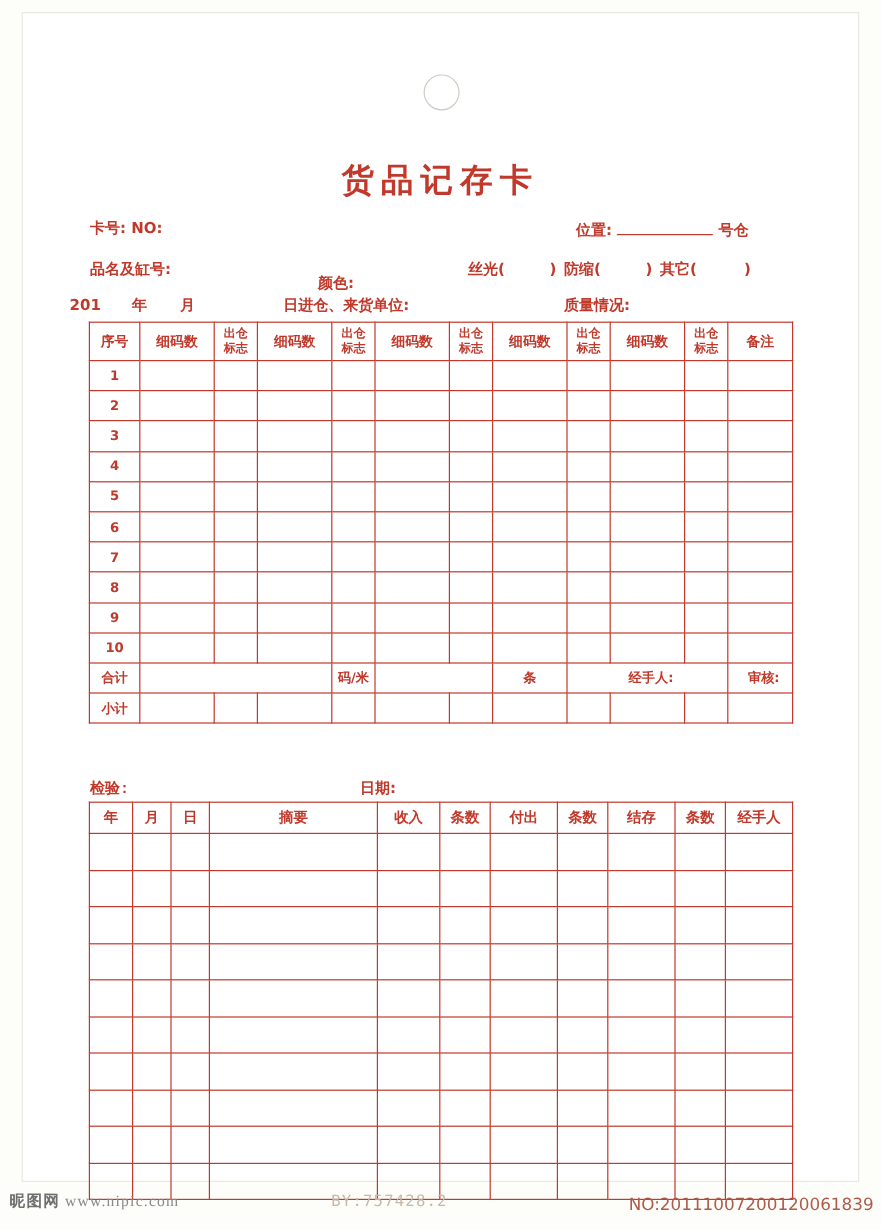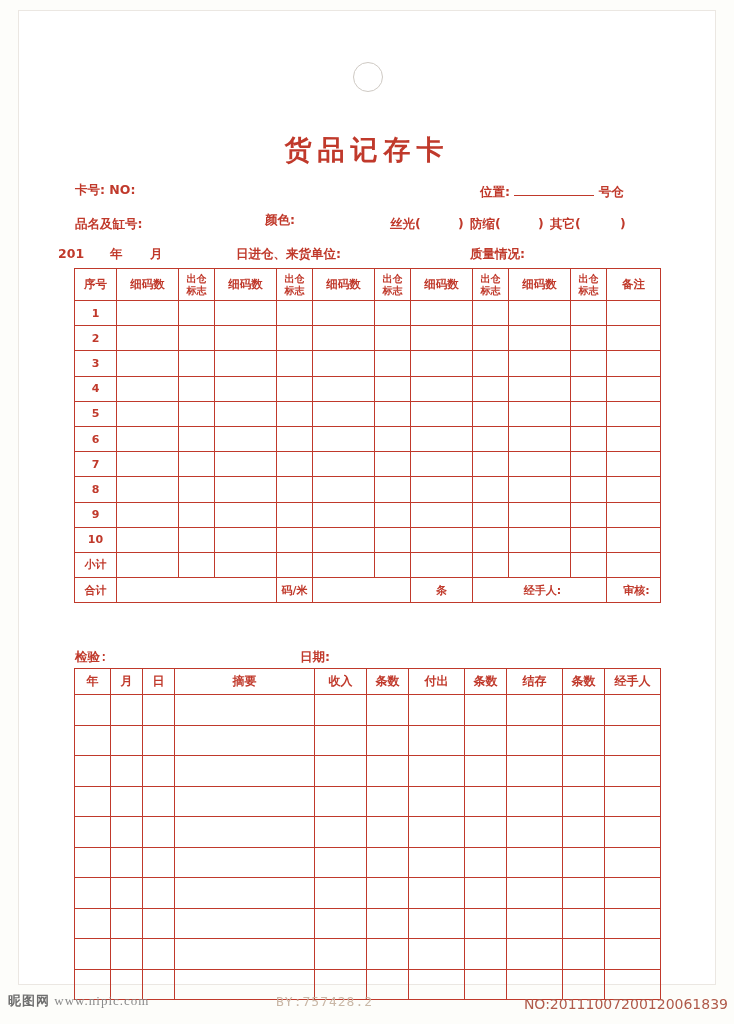--- a/index.html
+++ b/index.html
@@ -161,21 +161,21 @@
   <div class="title">货品记存卡</div>
 
   <div class="line-row" style="left:75px; top:182px;">卡号: NO:</div>
   <div class="line-row" style="left:480px; top:182px;">
     <span>位置:</span>
     <span class="ul"></span>
     <span>号仓</span>
   </div>
 
   <div class="line-row" style="left:75px; top:216px;">品名及缸号:</div>
-  <div class="line-row" style="left:265px; top:212px;">颜色:</div>
+  <div class="line-row" style="left:265px; top:228px;">颜色:</div>
   <div class="line-row" style="left:390px; top:216px;">丝光(</div>
   <div class="line-row" style="left:458px; top:216px;">)</div>
   <div class="line-row" style="left:470px; top:216px;">防缩(</div>
   <div class="line-row" style="left:538px; top:216px;">)</div>
   <div class="line-row" style="left:550px; top:216px;">其它(</div>
   <div class="line-row" style="left:620px; top:216px;">)</div>
 
   <div class="line-row" style="left:58px; top:246px;">201</div>
   <div class="line-row" style="left:110px; top:246px;">年</div>
   <div class="line-row" style="left:150px; top:246px;">月</div>
@@ -348,41 +348,41 @@
           <td></td>
           <td></td>
           <td></td>
           <td></td>
           <td></td>
           <td></td>
           <td></td>
           <td></td>
         </tr>
         <tr class="tall">
-          <td>小计</td>
-          <td></td>
-          <td></td>
-          <td></td>
-          <td></td>
-          <td></td>
-          <td></td>
-          <td></td>
-          <td></td>
-          <td></td>
-          <td></td>
-          <td></td>
-        </tr>
-        <tr class="tall">
           <td>合计</td>
           <td colspan="3"></td>
           <td>码/米</td>
           <td colspan="2"></td>
           <td>条</td>
           <td colspan="3" class="cell-left">经手人:</td>
           <td class="cell-left">审核:</td>
+        </tr>
+        <tr class="tall">
+          <td>小计</td>
+          <td></td>
+          <td></td>
+          <td></td>
+          <td></td>
+          <td></td>
+          <td></td>
+          <td></td>
+          <td></td>
+          <td></td>
+          <td></td>
+          <td></td>
         </tr>
       </tbody>
   </table>
 
   <div class="line-row" style="left:75px; top:649px;font-family:Liberation Mono, monospace;">检验:</div>
   <div class="line-row" style="left:300px; top:649px;">日期:</div>
 
   <table class="tbl" id="lower-table" style="left:74px; top:668px; width:586px;">
     <colgroup>
       <col style="width:36px">

